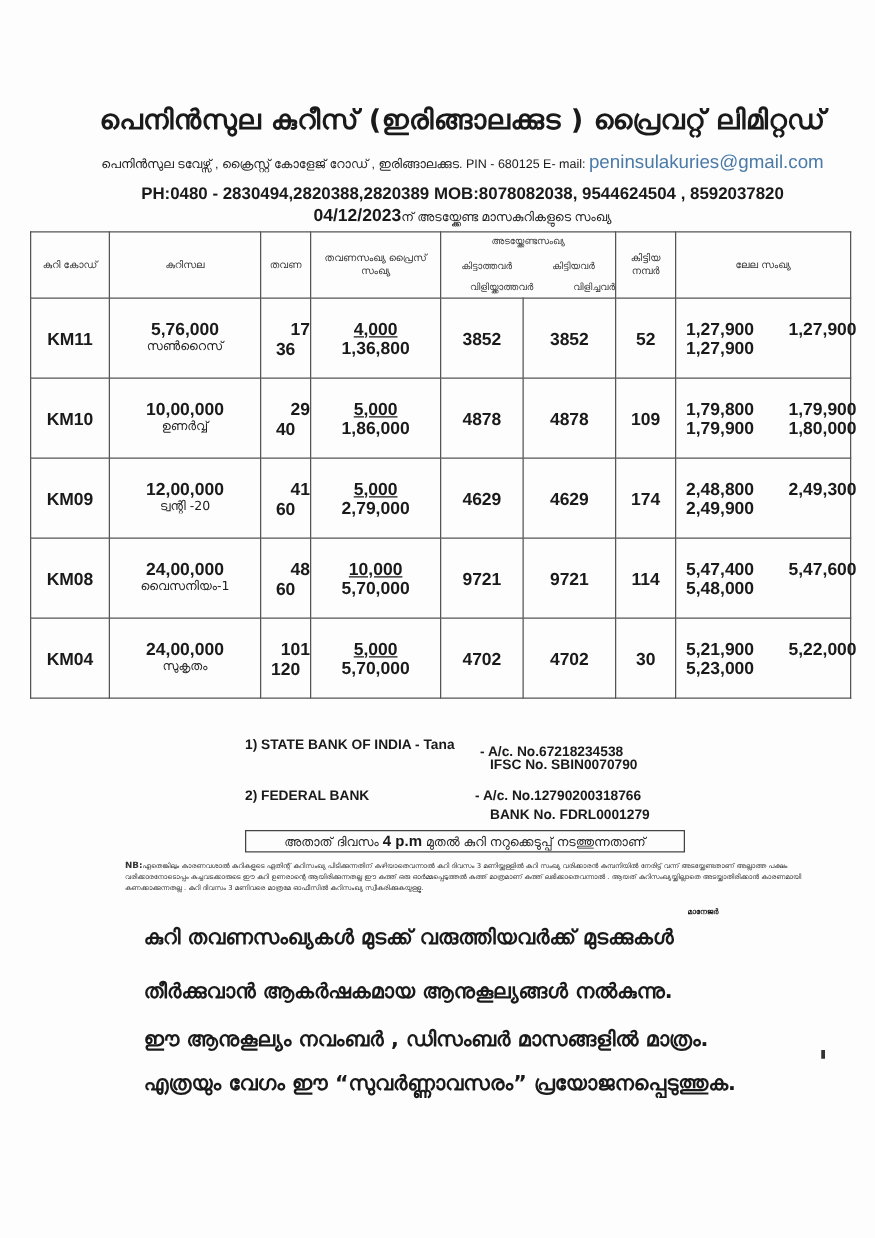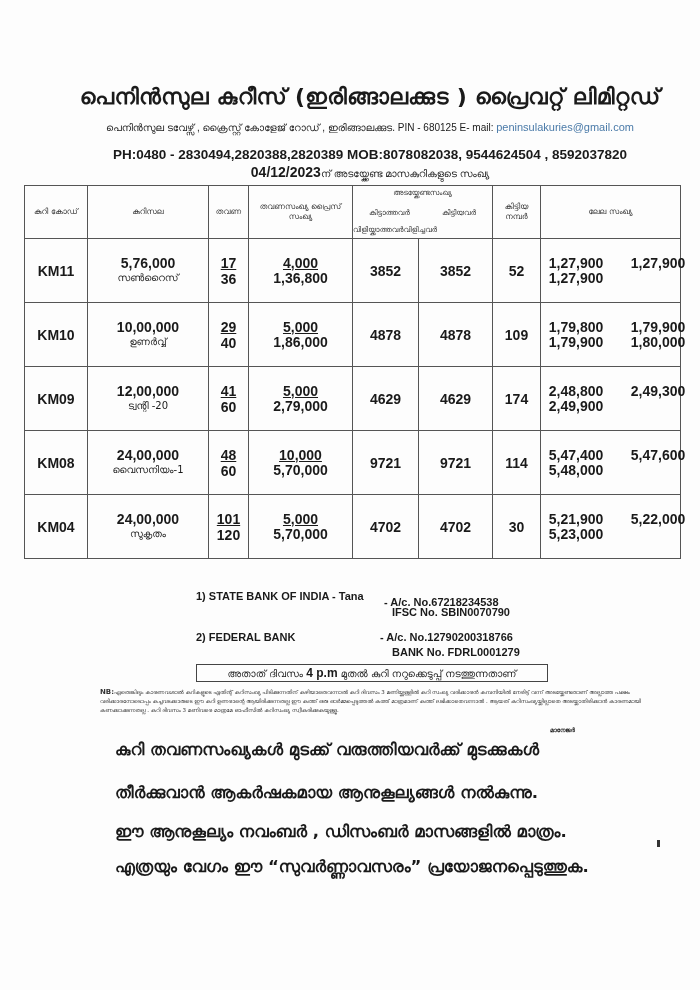--- a/index.html
+++ b/index.html
@@ -8,43 +8,43 @@
     font-family:"Liberation Sans", sans-serif; color:#1a1a1a;
   }
   .abs { position:absolute;margin-left:20px; }
   .title {
     left:0; width:700px; top:84px; text-align:center;
     font-family:"DejaVu Sans", sans-serif; font-size:22px; font-weight:bold; letter-spacing:0.3px;
   }
   .addr {
     left:0; width:700px; top:121px; text-align:center; font-size:10px;
   }
-  .addr .email { color:#4a7aa8; font-size:11px; }
+  .addr .email { color:#4a7aa8; font-size:15px; }
   .phone { left:0; width:700px; top:147px; text-align:center; font-size:13.5px; font-weight:bold; }
   .dateline { left:0; width:700px; top:164px; text-align:center; font-size:13px; }
   .dateline .date { font-weight:bold; font-size:14px; }
   .dateline .mal { font-size:10px; }
 
   table.kuri {
     position:absolute; left:24px; top:185px; border-collapse:collapse;
     width:656px; table-layout:fixed;
   }
   table.kuri td, table.kuri th {
     border:1px solid #555; text-align:center; vertical-align:middle; padding:0;
   }
   table.kuri th { font-weight:normal; font-size:8px; color:#333; height:52px; font-family:"DejaVu Sans", sans-serif; }
   .th-split { display:flex; flex-direction:column; height:52px; }
   .th-split .top { font-size:7.5px; padding-top:2px; }
   .th-split .row { display:flex; justify-content:space-around; font-size:7.5px; margin-top:10px; }
-  .th-split .row2 { display:flex; justify-content:flex-start; font-size:7.5px; margin-top:7px; }
+  .th-split .row2 { display:flex; justify-content:flex-end; font-size:7.5px; margin-top:7px;gap:32px; }
   table.kuri td { font-weight:bold; font-size:14px; }
   tr.datarow td { height:63px; }
   .amt { font-size:14px; font-weight:bold; line-height:15px; }
   .scheme { font-size:10px; font-weight:normal; font-family:"DejaVu Sans", sans-serif; line-height:14px; }
-  .frac .num { text-decoration:underline; display:block; line-height:16px; }
+  .frac .num { display:block; line-height:16px;text-align:right; }
   .frac .den { display:block; line-height:16px; }
   .u { text-decoration:underline; }
   td.auction { text-align:left; vertical-align:top; padding:6px 0 0 6px; font-size:13.5px; line-height:15px; }
   .auc-grid { display:grid; grid-template-columns:70px 70px; column-gap:12px; }
 
   .bank { font-size:11px; font-weight:bold; }
   .notice-box {
     left:176px; top:664px; width:350px; height:16px; border:1px solid #444;
     font-size:10px; text-align:center; line-height:16px; font-family:"DejaVu Sans", sans-serif;
   }

